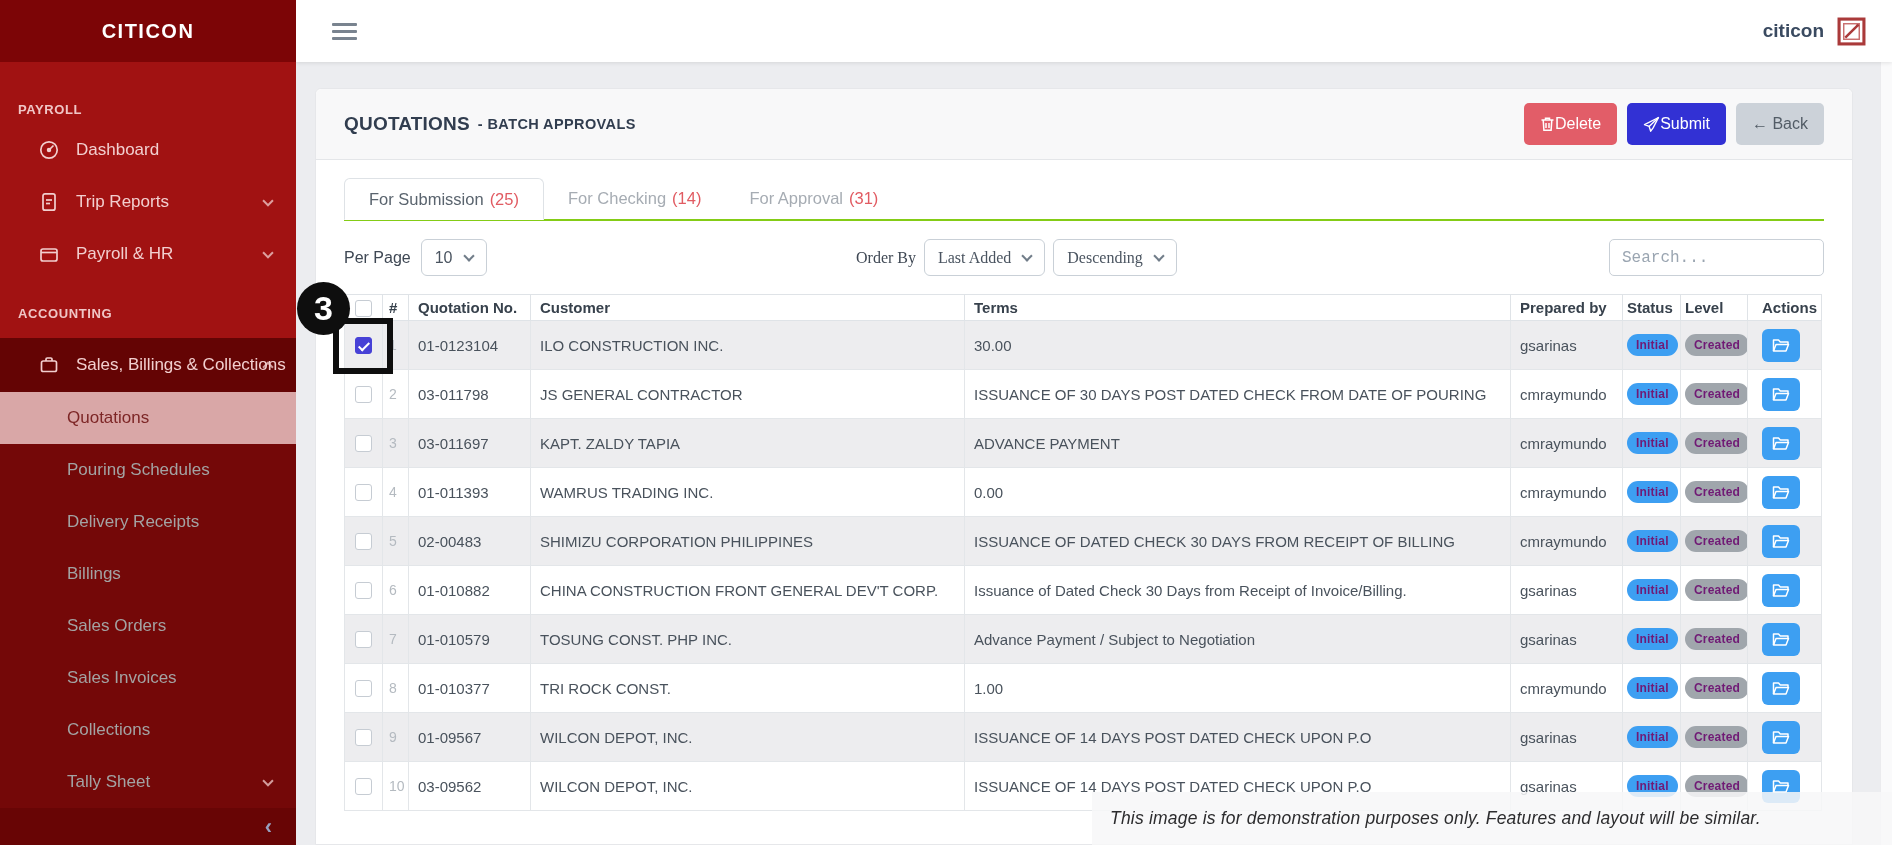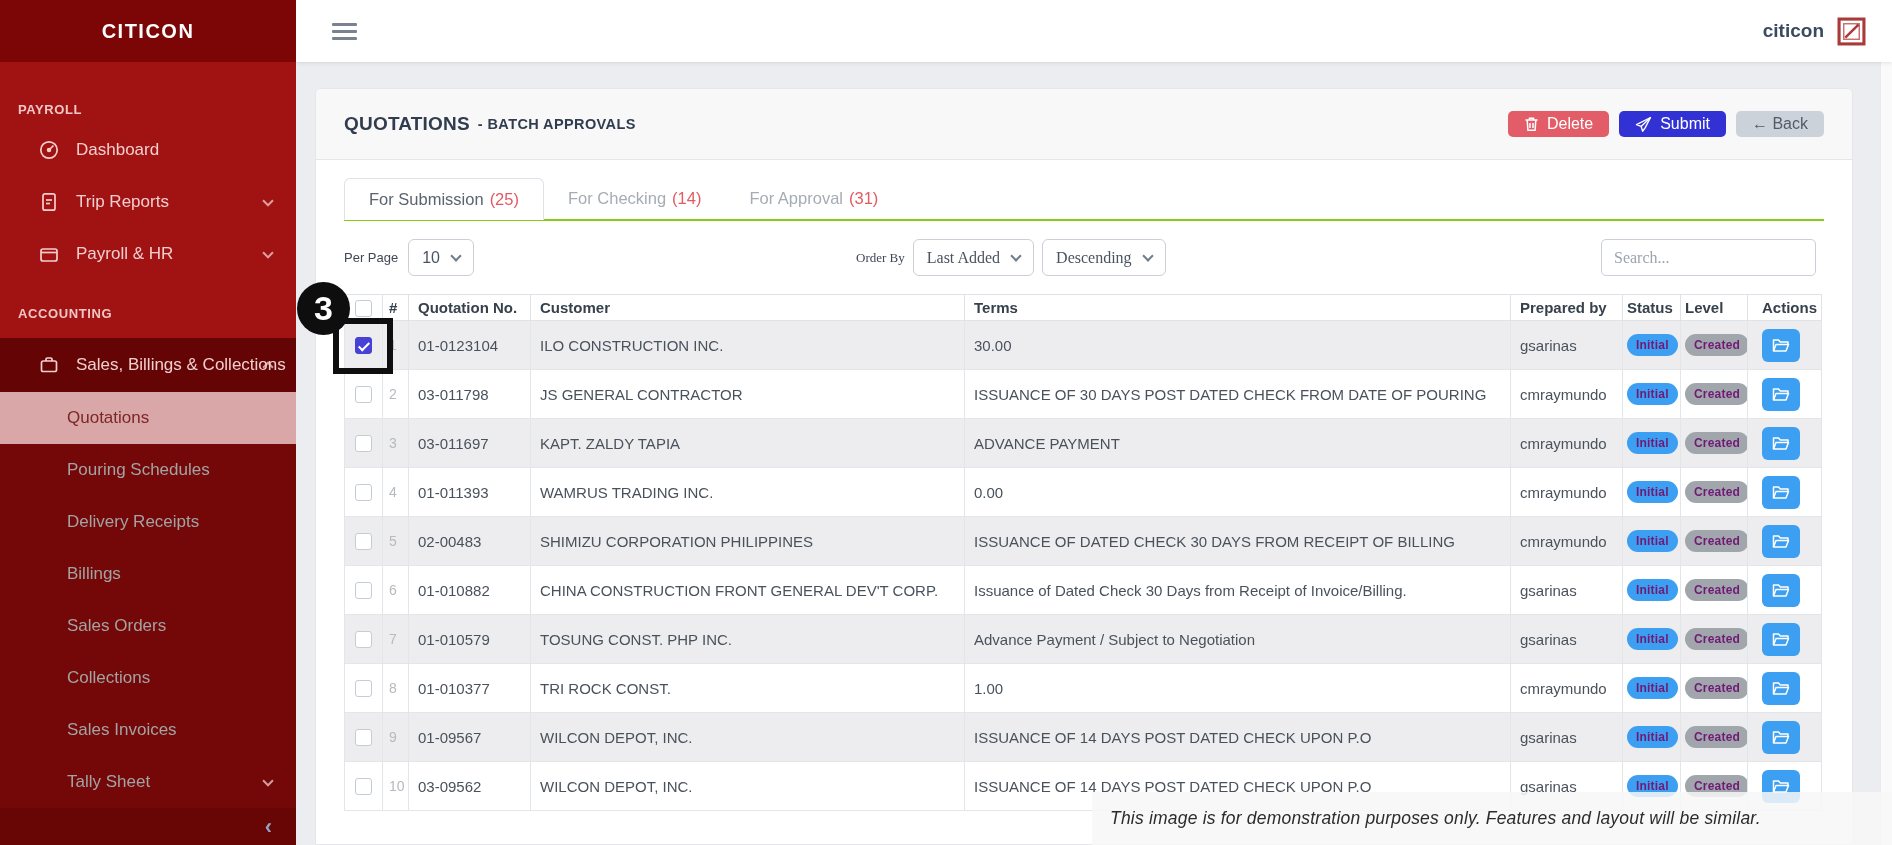--- a/index.html
+++ b/index.html
@@ -40,48 +40,48 @@
   
   .content { position:absolute; left:296px; top:62px; width:1596px; height:783px; background:#ecedf0; }
   .scroll-strip { position:absolute; right:0; top:0; width:12px; height:783px; background:#fafafb; border-left:1px solid #ebebee; }
   .card { position:absolute; left:19px; top:26px; width:1538px; height:757px; background:#fff;
           border:1px solid #e6e7ea; border-radius:6px 6px 0 0; }
   .card-header { height:71px; background:#f8f8f9; border-bottom:1px solid #e4e6e9; border-radius:6px 6px 0 0;
                  display:flex; align-items:center; padding:0 28px; }
   .page-title { font-size:19px; font-weight:800; color:#313d4f; letter-spacing:.2px; }
   .page-subtitle { font-size:14.5px; font-weight:800; color:#313d4f; margin-left:8px; letter-spacing:.4px; }
   .header-buttons { margin-left:auto; display:flex; gap:10px; }
-  .btn { height:26px; border:none; border-radius:5px; font-size:16px; font-family:inherit;
-         display:inline-flex; align-items:center; gap:8px; padding:0 16px; cursor:pointer; }
+  .btn { height:42px; border:none; border-radius:5px; font-size:16px; font-family:inherit;
+         display:inline-flex; align-items:center; padding:0 16px; cursor:pointer; }
   .btn-delete { background:#e25d68; color:#fff; }
   .btn-submit { background:#3231d4; color:#fff; }
   .btn-back   { background:#ccd2d9; color:#525c66; }
 
   .card-body { padding:18px 28px 0; }
 
   
   .tabs { display:flex; height:43px; border-bottom:2px solid #84cc16; }
   .tab { display:inline-flex; align-items:center; gap:6px; padding:0 24px; font-size:16.5px;
          color:#a6acb3; cursor:pointer; }
   .tab .count { color:#e15b62; }
   .tab.active { background:#fff; border:1px solid #dee2e6; border-bottom:1px solid #fff;
                 border-radius:6px 6px 0 0; color:#5a646e; margin-bottom:-1px; }
 
   
   .controls { position:relative; height:38px; margin-top:18px; }
   .ctl-left { position:absolute; left:0; top:0; display:flex; align-items:center; gap:10px; }
   .ctl-mid  { position:absolute; left:512px; top:0; display:flex; align-items:center; gap:8px;font-family:Liberation Serif, serif; }
-  .ctl-label { font-size:13px; color:#3f4854; }
+  .ctl-label { font-size:16px; color:#3f4854; }
   .select-box { height:37px; border:1px solid #c9d0d7; border-radius:6px; background:#fff;
                 display:inline-flex; align-items:center; gap:12px; padding:0 13px; font-size:16px;
                 color:#4a5460; cursor:pointer; }
   .select-box .sel-chev { width:8px; height:8px; border-right:2px solid #717d89; border-bottom:2px solid #717d89;
                 transform:rotate(45deg); margin-top:-4px; }
-  .search-input { position:absolute; right:8px; top:0; width:215px; height:37px; border:1px solid #c9d0d7;
-                  border-radius:5px; padding:0 12px; font-size:16px; font-family:Liberation Serif, serif; color:#4a5460; }
+  .search-input { position:absolute; right:0; top:0; width:215px; height:37px; border:1px solid #c9d0d7;
+                  border-radius:5px; padding:0 12px; font-size:16px; font-family:Liberation Mono, monospace; color:#4a5460; }
   .search-input::placeholder { color:#9aa5b1; }
 
   
   table { margin-top:17px; width:1477px; border-collapse:collapse; table-layout:fixed; }
   th { height:26px; font-size:15px; font-weight:700; color:#37414c; text-align:left;
        border:1px solid #dfe3e7; padding-left:9px; background:#fff; }
   td { height:49px; font-size:15px; color:#49525c; border:1px solid #e3e6e9; padding-left:9px;
        overflow:hidden; white-space:nowrap; }
   tbody tr:nth-child(odd) td { background:#ededef; }
   .c-cb { width:38px; text-align:center; padding-left:0; }
@@ -175,24 +175,24 @@
     <div class="sub-item">
       <span>Delivery Receipts</span>
     </div>
     <div class="sub-item">
       <span>Billings</span>
     </div>
     <div class="sub-item">
       <span>Sales Orders</span>
     </div>
     <div class="sub-item">
+      <span>Sales Invoices</span>
+    </div>
+    <div class="sub-item">
       <span>Collections</span>
-    </div>
-    <div class="sub-item">
-      <span>Sales Invoices</span>
     </div>
     <div class="sub-item">
       <span>Tally Sheet</span>
       <span class="chev down"></span>
     </div>
   </div>
 
   <div class="sidebar-footer">
     <span class="collapse-glyph">‹</span>
   </div>

